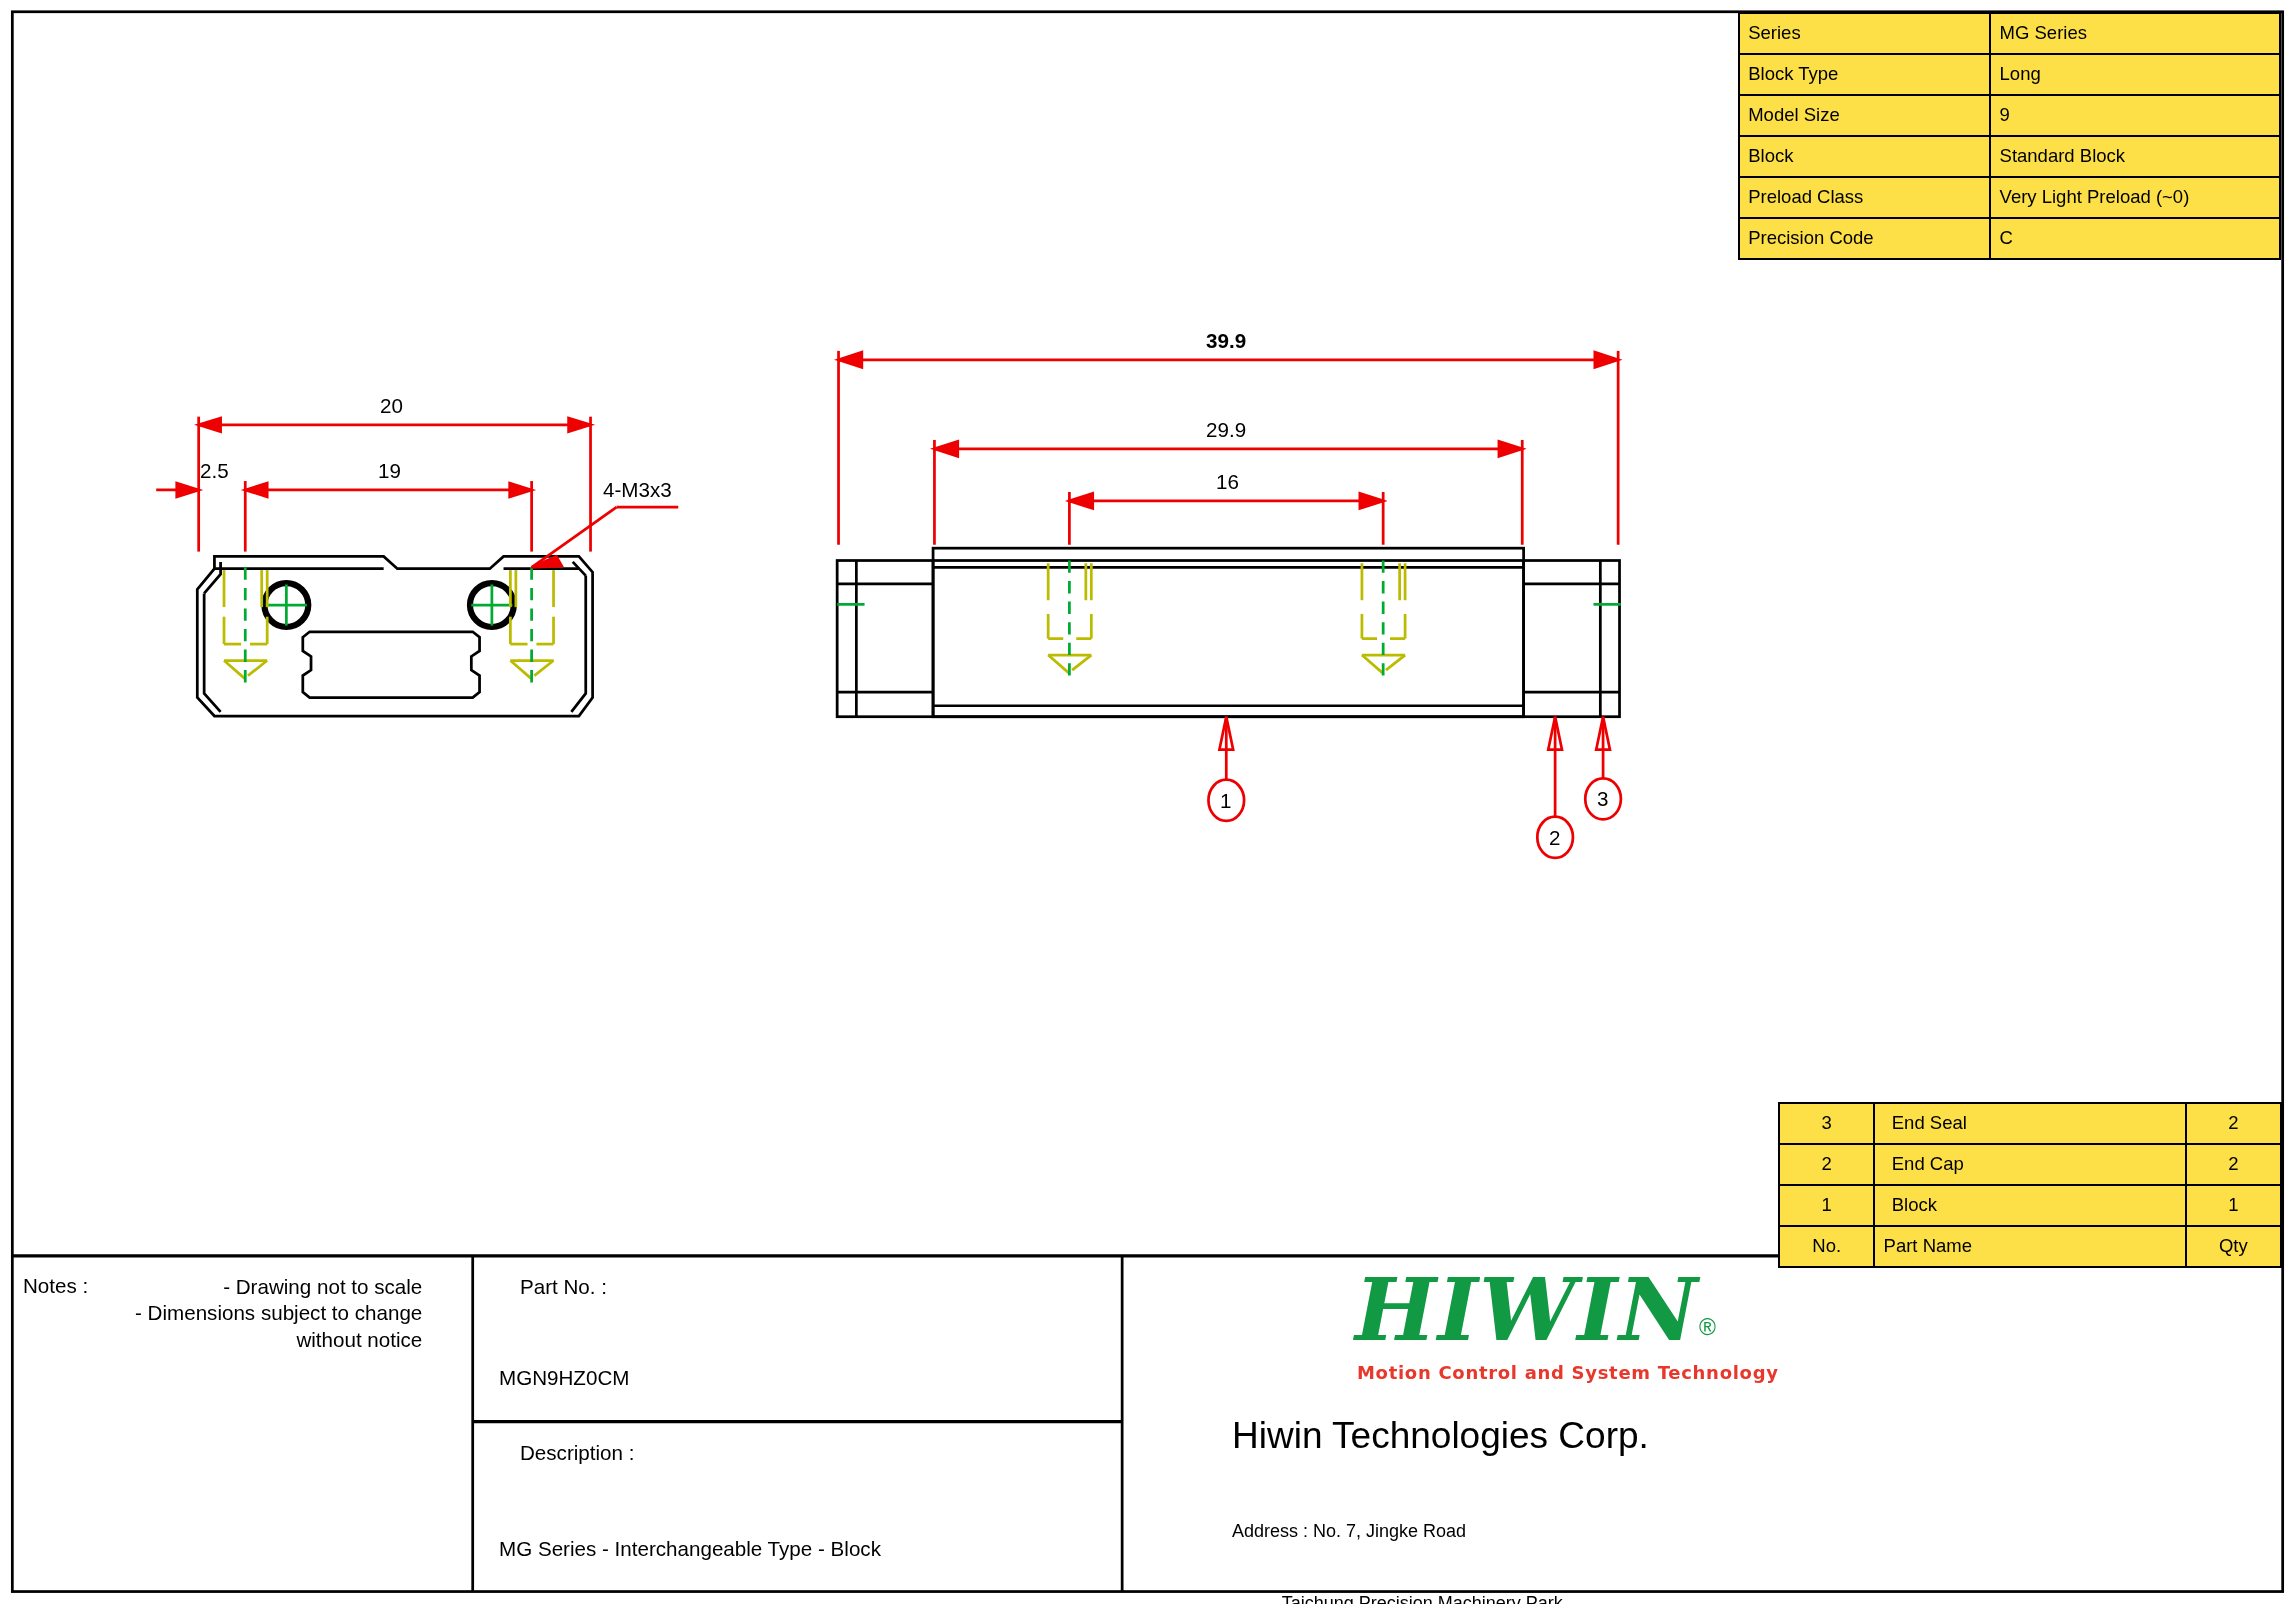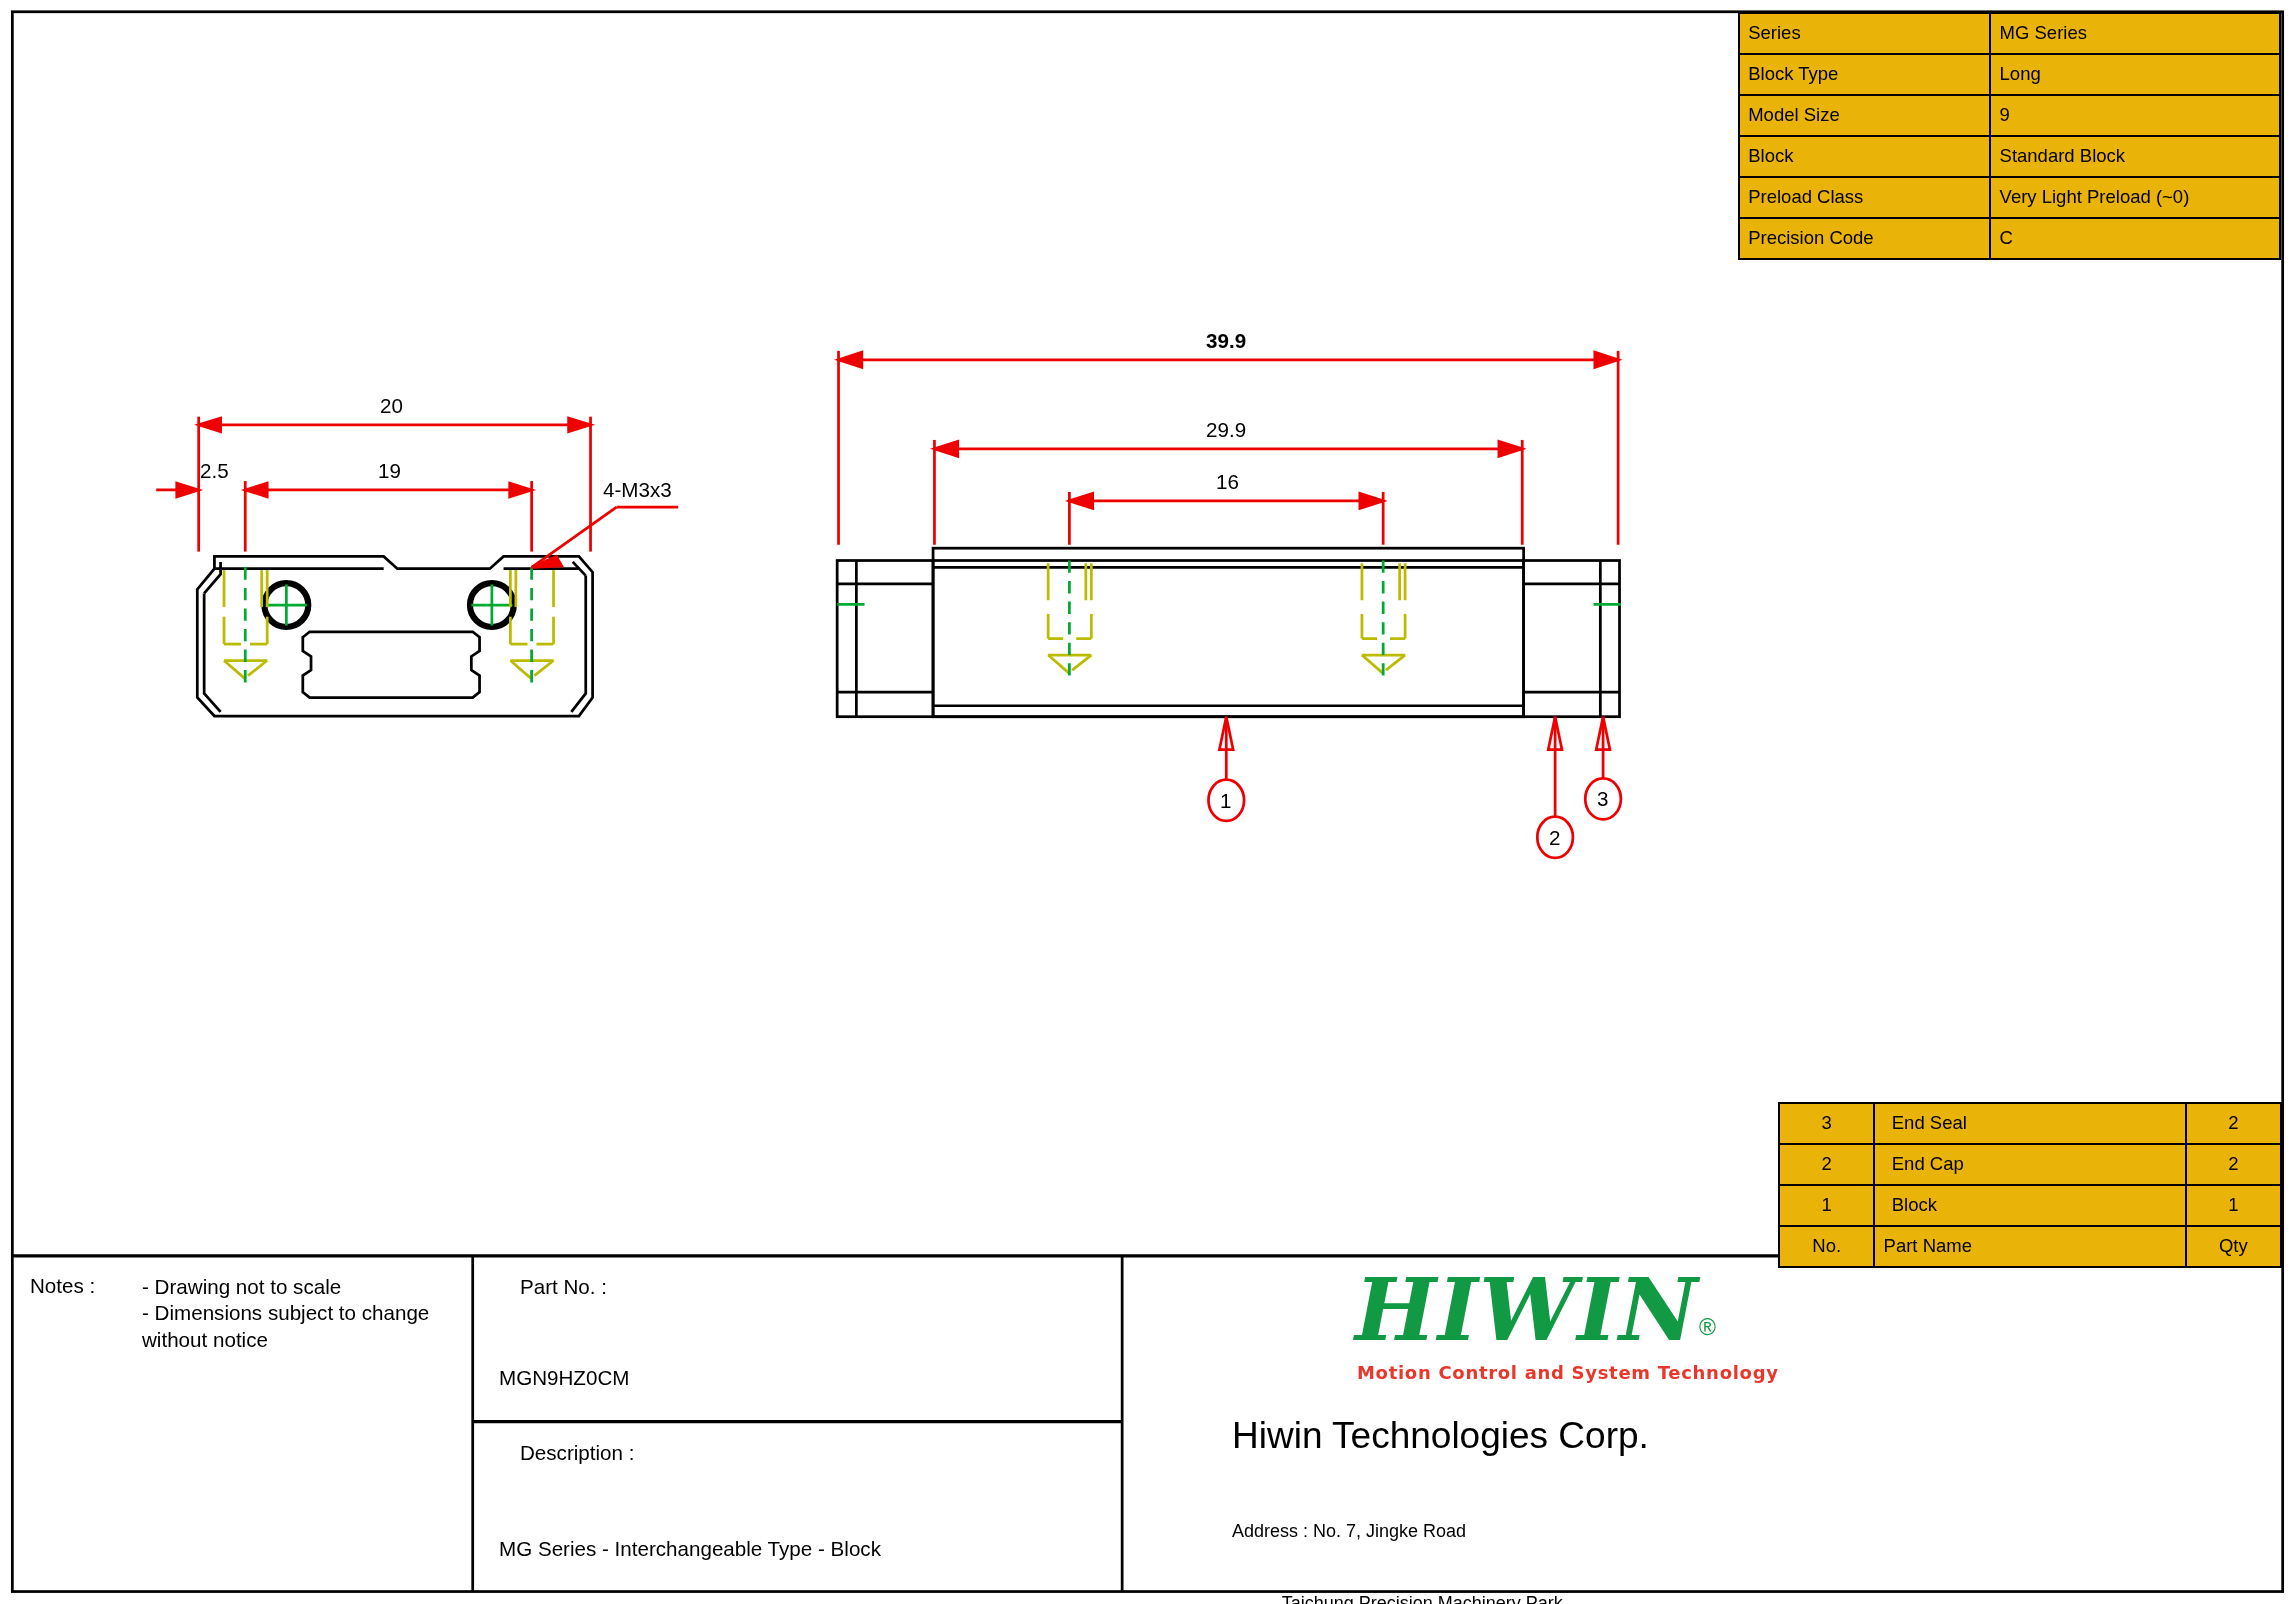--- a/index.html
+++ b/index.html
@@ -2,39 +2,39 @@
 <html style="font-size:11px"><head>
 <meta charset="utf-8">
 <style>
   html,body{margin:0;padding:0;background:#ffffff;}
   body{width:2295px;height:1604px;position:relative;
        font-family:"Liberation Sans",sans-serif;color:#000;}
   #sheet{position:absolute;left:0;top:0;width:2295px;height:1604px;}
   svg.layer{position:absolute;left:0;top:0;width:2295px;height:1604px;overflow:visible;}
 
   
-  .tbl{position:absolute;border-collapse:collapse;table-layout:fixed;background:#eab308;}
+  .tbl{position:absolute;border-collapse:collapse;table-layout:fixed;background:#fde047;}
   .tbl td{border:2.1px solid #000;padding:0 8.2px;font-size:18.5px;line-height:1;
           height:39px;vertical-align:middle;white-space:nowrap;}
 
   
   #spec-table{left:1738px;top:11.6px;width:543px;}
   #spec-table td.k{width:233px;}
 
   
   #parts-table{left:1778px;top:1102px;width:504px;}
   #parts-table td{text-align:center;}
   #parts-table td.no{width:77px;}
   #parts-table td.qty{width:77px;}
   #parts-table td.pn{text-align:left;padding-left:16.4px;}
   #parts-table td.pnh{text-align:left;}
 
   
   .tb-cell{position:absolute;box-sizing:border-box;}
-  #notes-cell{left:15px;top:1256px;width:552px;height:336px;}
+  #notes-cell{left:8px;top:1256px;width:552px;height:336px;text-align:right;}
   #partno-cell{left:473px;top:1256px;width:704px;height:166px;}
   #desc-cell{left:473px;top:1422px;width:650px;height:170px;}
   #company-cell{left:1122px;top:1256px;width:1161px;height:336px;}
   .notes-head{position:absolute;left:15px;top:18px;font-size:20.6px;}
   .notes-body{position:absolute;left:127px;top:18px;font-size:20.6px;line-height:1.28;}
   .fld-label{position:absolute;left:47px;top:19px;font-size:20.6px;}
   .fld-value{position:absolute;left:26px;top:110px;font-size:20.6px;}
   #desc-cell .fld-value{top:115px;}
 
   

